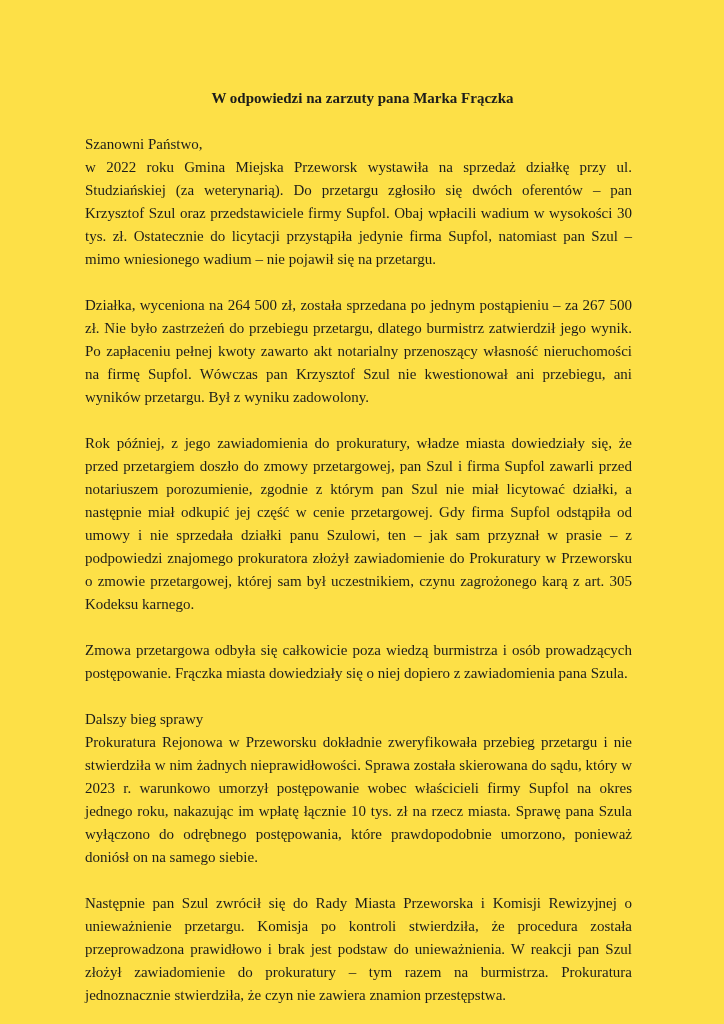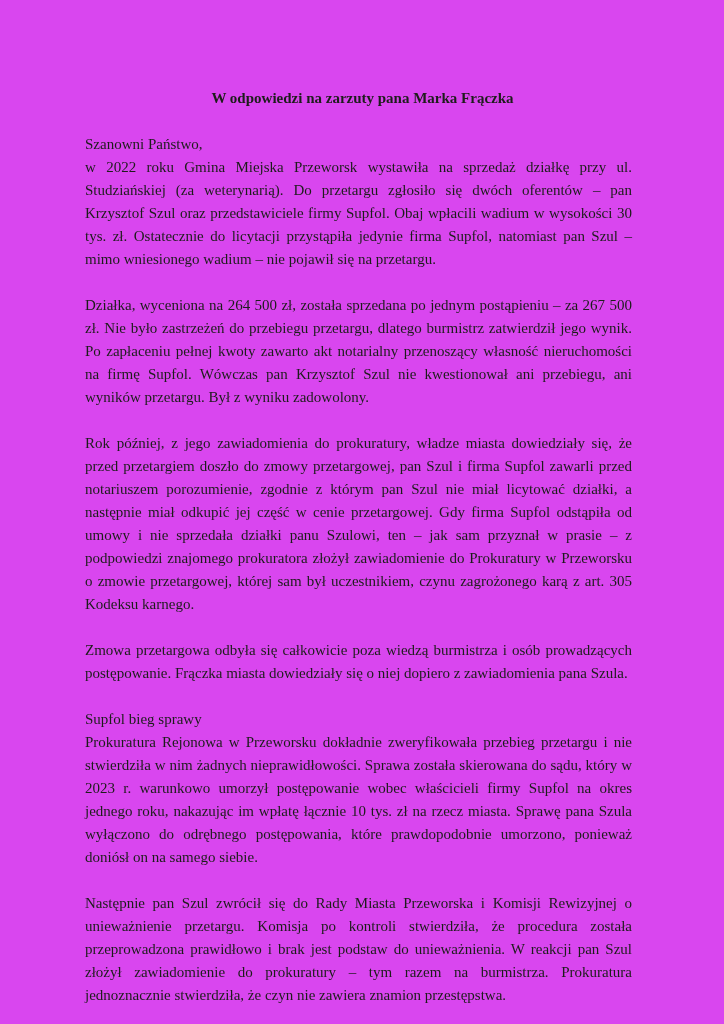--- a/index.html
+++ b/index.html
@@ -38,26 +38,26 @@
     margin: 0 0 0 0;
     text-align: left;
   }
   .doc-body b {
     font-weight: normal;
   }
 </style>
 </head>
 <body>
 
-<div class="page" style="background: #d946ef; color: rgb(29, 29, 27);">
+<div class="page" style="background: #fde047; color: rgb(29, 29, 27);">
   <div class="title-block">
     <span class="title-line">W odpowiedzi na zarzuty pana Marka Frączka</span>
   </div>
   <div class="doc-body" id="doc-body">
       <p class="body"><span>Szanowni Państwo,</span><br><span>w 2022 roku Gmina Miejska Przeworsk wystawiła na sprzedaż działkę przy ul. Studziańskiej (za weterynarią). Do przetargu zgłosiło się dwóch oferentów – pan Krzysztof Szul oraz przedstawiciele firmy Supfol. Obaj wpłacili wadium w wysokości 30 tys. zł. Ostatecznie do licytacji przystąpiła jedynie firma Supfol, natomiast pan Szul – mimo wniesionego wadium – </span><b>nie pojawił się na przetargu.</b></p>
       <p class="body"><span>Działka, wyceniona na 264 500 zł, została sprzedana po jednym postąpieniu – za 267 500 zł. Nie było zastrzeżeń do przebiegu przetargu, dlatego burmistrz zatwierdził jego wynik. Po zapłaceniu pełnej kwoty zawarto akt notarialny przenoszący własność nieruchomości na firmę Supfol. Wówczas pan Krzysztof Szul nie kwestionował ani przebiegu, ani wyników przetargu. Był z wyniku zadowolony.</span></p>
       <p class="body"><span>Rok później, z jego zawiadomienia do prokuratury, władze miasta dowiedziały się, że przed przetargiem </span><b>doszło do zmowy przetargowej</b><span>, pan Szul i firma Supfol zawarli przed notariuszem porozumienie, zgodnie z którym pan Szul nie miał licytować działki, a następnie miał odkupić jej część w cenie przetargowej. Gdy firma Supfol odstąpiła od umowy i nie sprzedała działki panu Szulowi, ten – jak sam przyznał w prasie – z podpowiedzi znajomego prokuratora złożył zawiadomienie do Prokuratury w Przeworsku o zmowie przetargowej, której sam był uczestnikiem, czynu zagrożonego karą z art. 305 Kodeksu karnego.</span></p>
       <p class="body"><span>Zmowa przetargowa odbyła się całkowicie poza wiedzą burmistrza i osób prowadzących postępowanie. Frączka miasta dowiedziały się o niej dopiero z zawiadomienia pana Szula.</span></p>
-      <p class="heading"><b>Supfol bieg sprawy</b></p>
+      <p class="heading"><b>Dalszy bieg sprawy</b></p>
       <p class="body"><span>Prokuratura Rejonowa w Przeworsku dokładnie zweryfikowała przebieg przetargu i nie stwierdziła w nim żadnych nieprawidłowości. Sprawa została skierowana do sądu, który w 2023 r. warunkowo umorzył postępowanie wobec właścicieli firmy Supfol na okres jednego roku, nakazując im wpłatę łącznie 10 tys. zł na rzecz miasta. Sprawę pana Szula wyłączono do odrębnego postępowania, które prawdopodobnie umorzono, ponieważ doniósł on na samego siebie.</span></p>
       <p class="body"><span>Następnie pan Szul zwrócił się do Rady Miasta Przeworska i Komisji Rewizyjnej o unieważnienie przetargu. Komisja po kontroli stwierdziła, że procedura została przeprowadzona prawidłowo i brak jest podstaw do unieważnienia. W reakcji pan Szul złożył zawiadomienie do prokuratury – tym razem na burmistrza. Prokuratura jednoznacznie stwierdziła, że czyn nie zawiera znamion przestępstwa.</span></p>
     </div>
 </div>
 
 </body></html>

